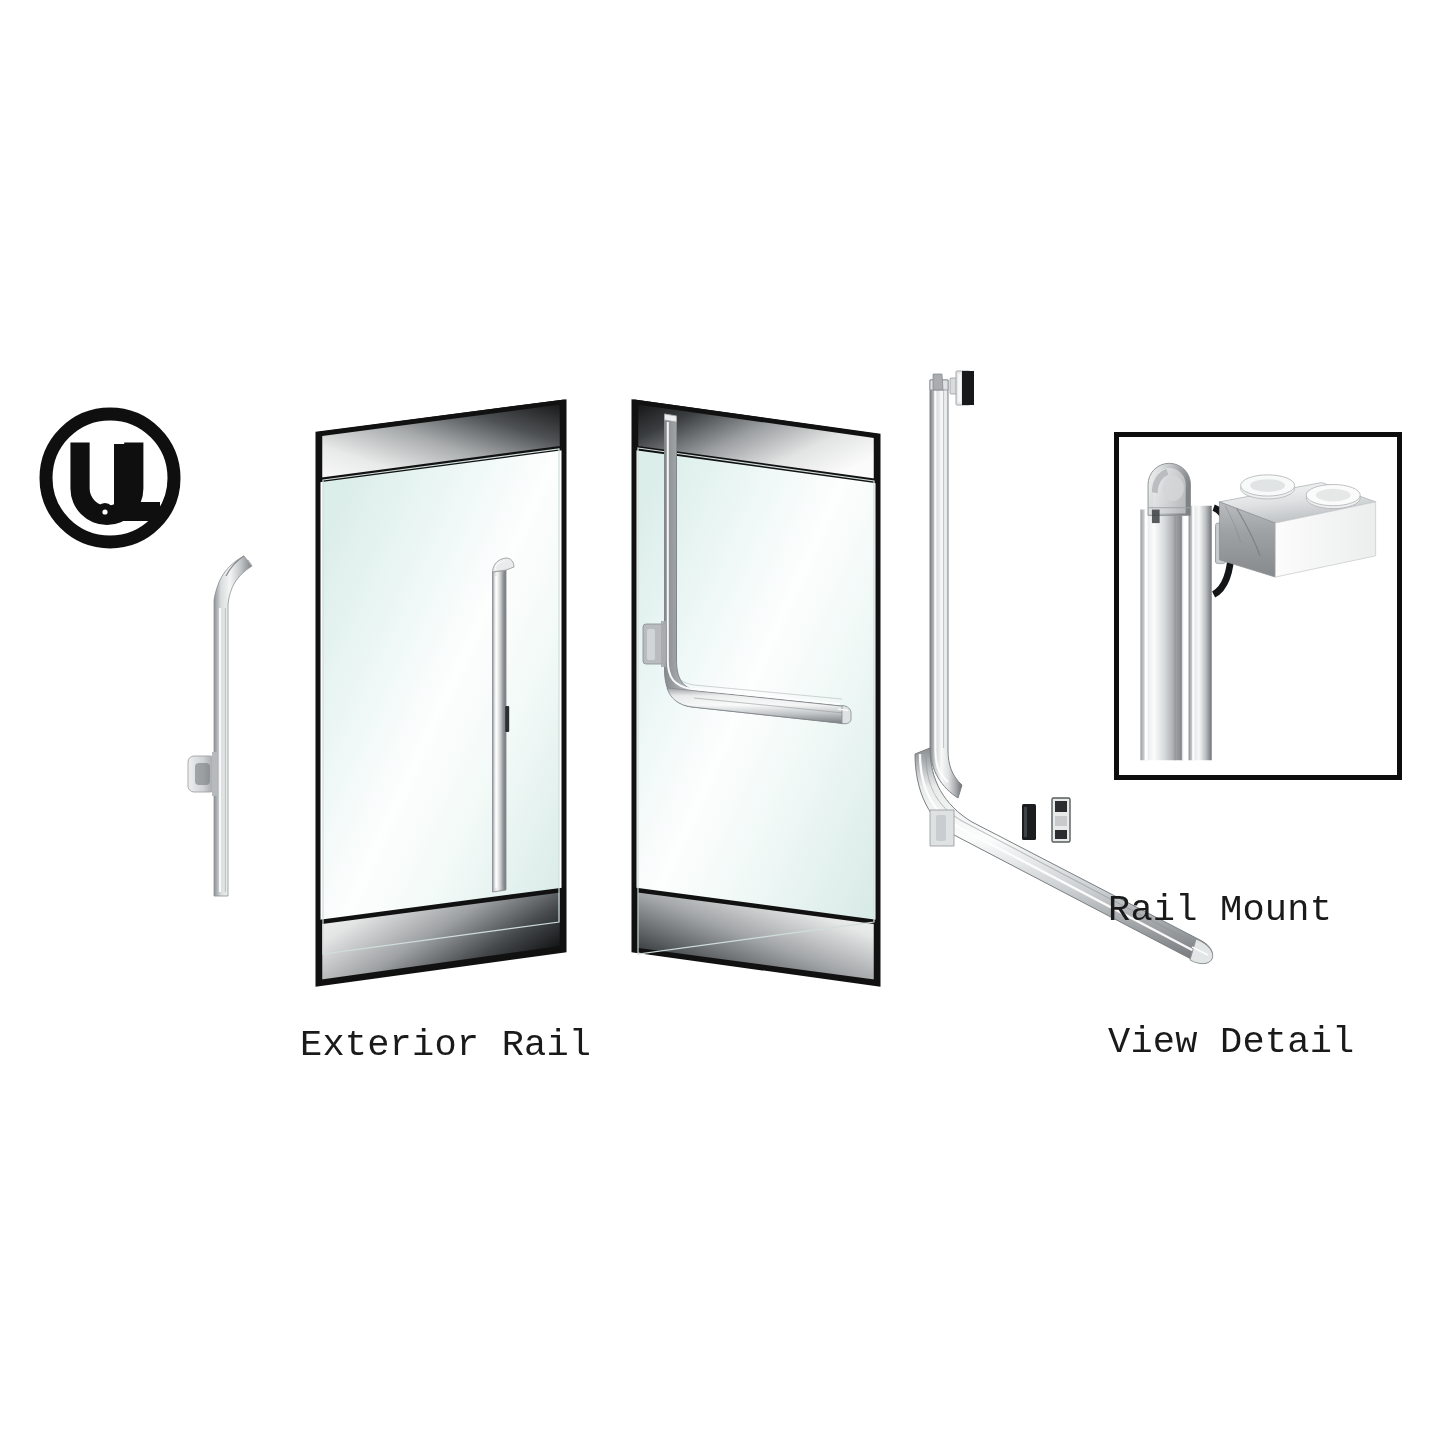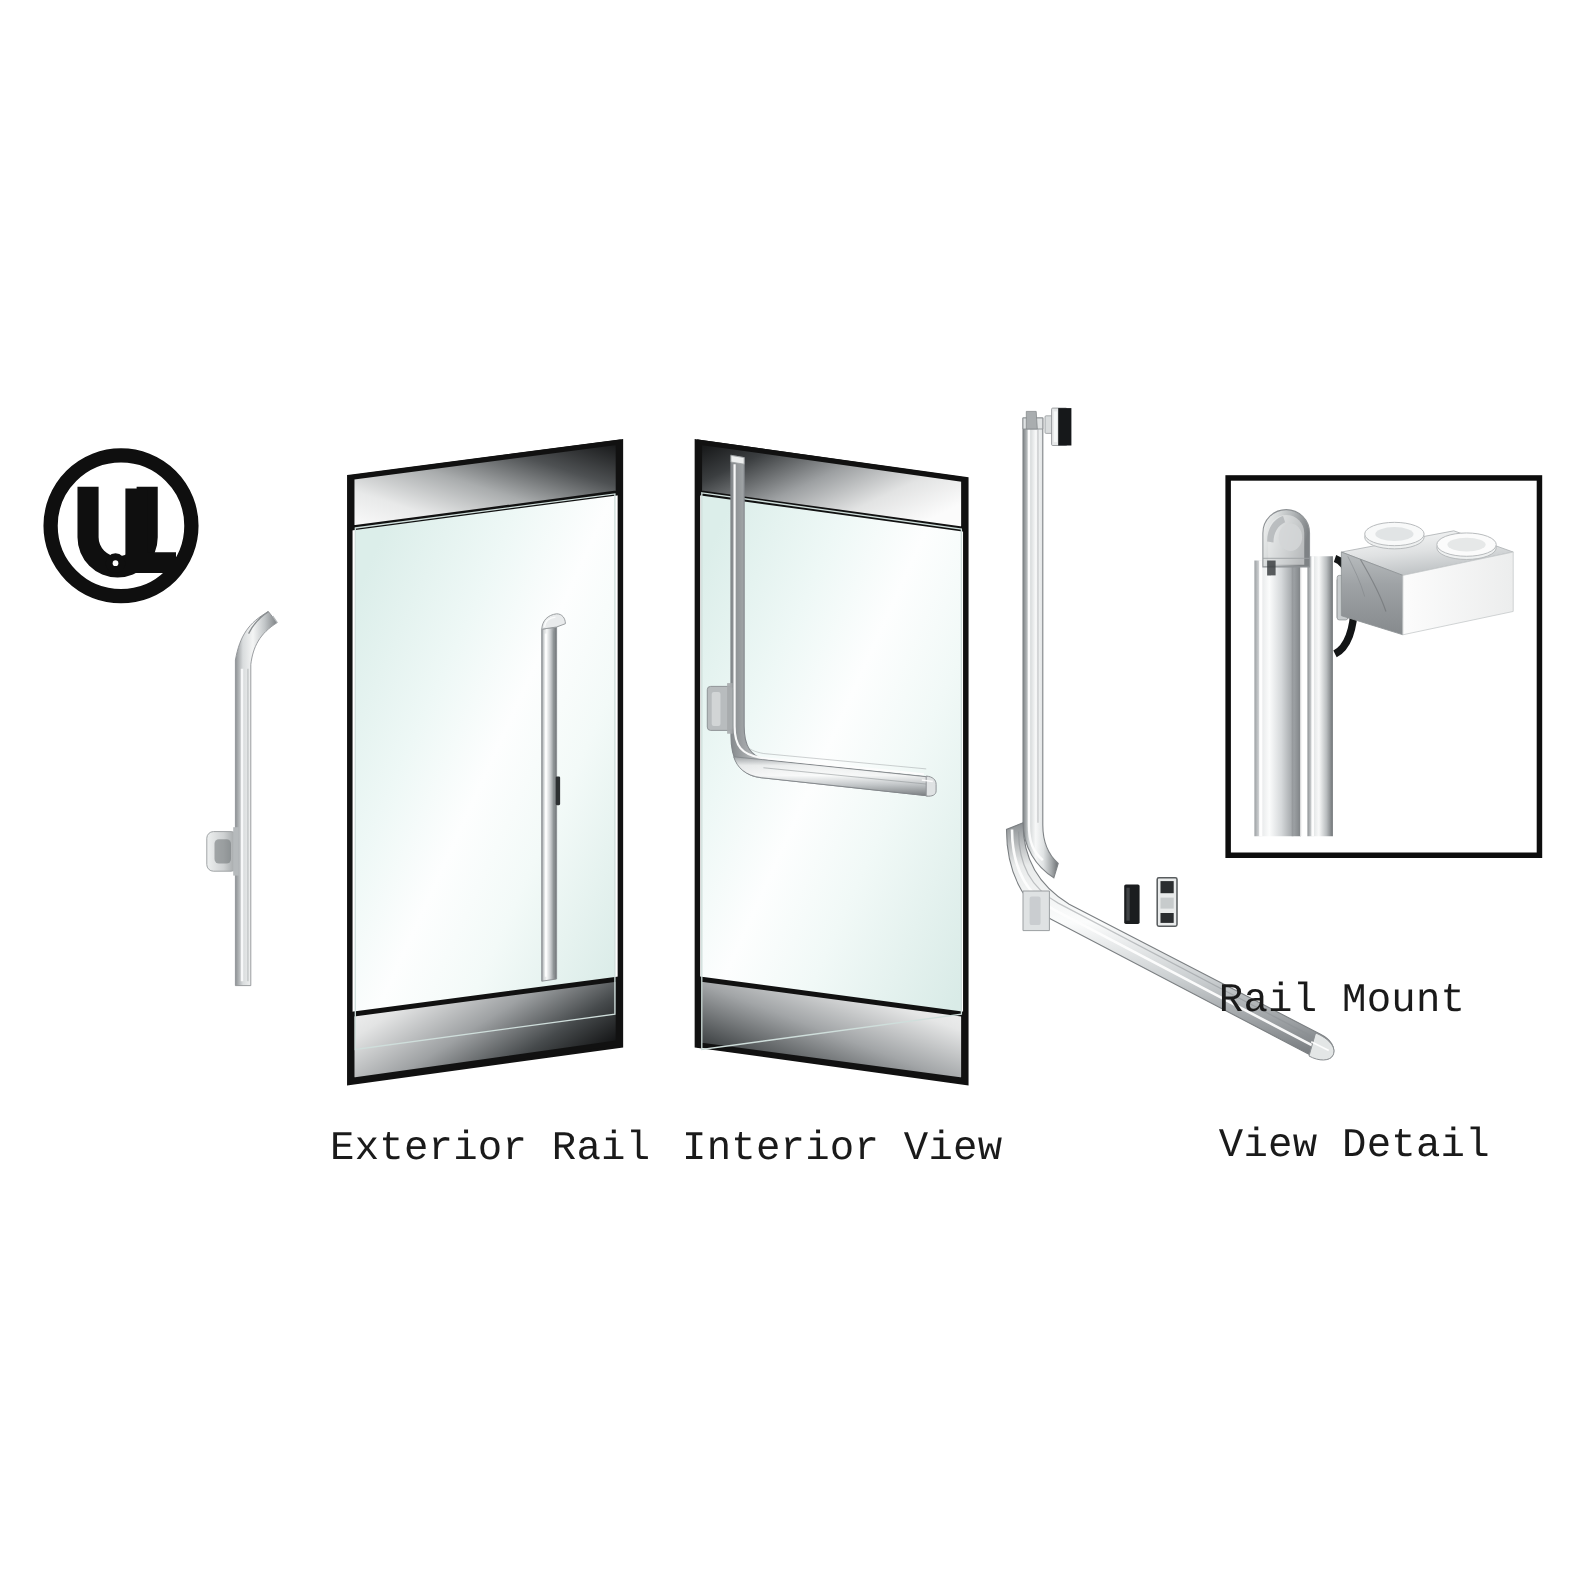--- a/index.html
+++ b/index.html
@@ -434,20 +434,19 @@
 
           <path d="M118 69 C128 86 136 100 142 118" stroke="#6e7275" stroke-width="1.1" fill="none" opacity="0.65"></path>
           <path d="M106 66 C112 78 118 90 122 104" stroke="#7c8083" stroke-width="0.9" fill="none" opacity="0.5"></path>
         </g>
       </svg>
     </div>
   </div>
 
   <div class="caption exterior">Exterior Rail</div>
 
-  <div class="caption interior">Interior View</div>
 
   <div class="caption detail">
     <div>Rail Mount</div>
     <div>View Detail</div>
   </div>
 
 </div>
 
 </body></html>

